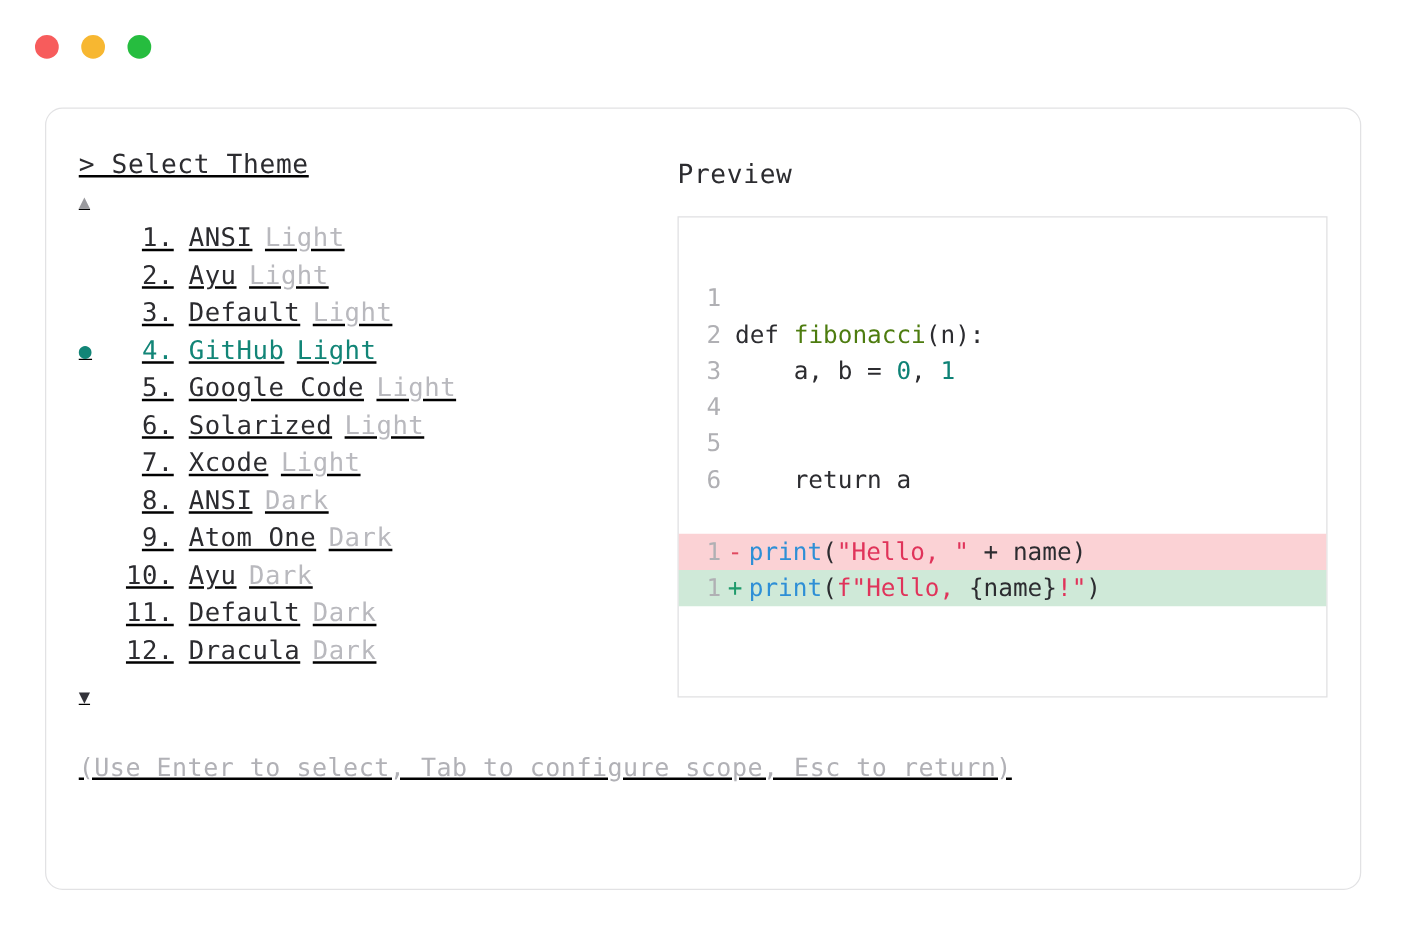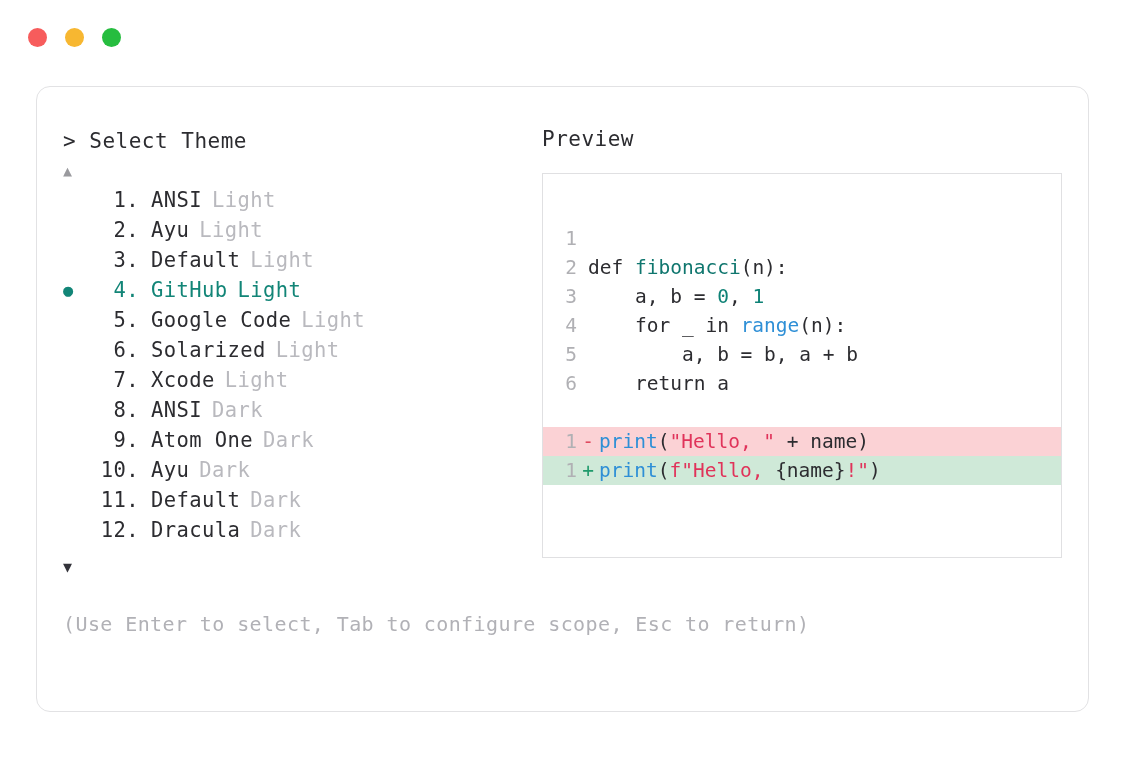--- a/index.html
+++ b/index.html
@@ -43,22 +43,23 @@
     box-sizing: border-box;
     border: 1.5px solid #e2e2e4;
     border-radius: 14px;
     background: #ffffff;
   }
 
   
   #theme-picker {
     position: absolute;
     left: 26px;
-    top: 42px;
+    top: 32px;
     width: 460px;
+    text-decoration: underline;
   }
   #prompt-line {
     font-size: 21px;
     color: #2c2c30;
     letter-spacing: 0.5px;
     white-space: pre;
   }
   .scroll-arrow {
     font-size: 15px;
     line-height: 22px;
@@ -166,21 +167,21 @@
     width: 22px;
     text-align: center;
   }
   .gutter-del { color: #e0495f; }
   .gutter-add { color: #1f9a6b; }
   .spacer-line { height: 29px; }
 
   
   .tok-comment { color: #adadb2; }
   .tok-kw      { color: #2c2c30; text-align: center; }
-  .tok-fn      { color: #0f766e; }
+  .tok-fn      { color: #4d7c0f; }
   .tok-num     { color: #0e8276; }
   .tok-builtin { color: #2e8fd6; }
   .tok-str     { color: #e0335a; }
   .tok-plain   { color: #2c2c30; }
 </style>
 </head>
 <body>
 
 <div id="window-dots">
   <div class="dot dot-red"></div>
@@ -217,22 +218,22 @@
   </div>
 
   <div id="preview-panel">
     <div id="preview-title">Preview</div>
 
     <div id="preview-box">
       <div id="code-block">
           <div class="code-line"><span class="ln">1</span></div>
           <div class="code-line"><span class="ln">2</span><span class="code-text"><span class="tok-kw">def </span><span class="tok-fn">fibonacci</span><span class="tok-plain">(n):</span></span></div>
           <div class="code-line"><span class="ln">3</span><span class="code-text"><span class="tok-plain">    a, b = </span><span class="tok-num">0</span><span class="tok-plain">, </span><span class="tok-num">1</span></span></div>
-          <div class="code-line"><span class="ln">4</span><span class="code-text"><span class="tok-plain">    for _ in </span><span class="tok-builtin">range</span><span class="tok-plain">(n):</span></span></div>
-          <div class="code-line"><span class="ln">5</span><span class="code-text"><span class="tok-plain">        a, b = b, a + b</span></span></div>
+          <div class="code-line"><span class="ln">4</span></div>
+          <div class="code-line"><span class="ln">5</span></div>
           <div class="code-line"><span class="ln">6</span><span class="code-text"><span class="tok-plain">    return a</span></span></div>
           <div class="spacer-line"></div>
           <div class="code-line diff-del"><span class="ln">1</span><span class="gutter gutter-del">-</span><span class="code-text" style="padding-left: 0px;"><span class="tok-builtin">print</span><span class="tok-plain">(</span><span class="tok-str">"Hello, "</span><span class="tok-plain"> + name)</span></span></div>
           <div class="code-line diff-add"><span class="ln">1</span><span class="gutter gutter-add">+</span><span class="code-text" style="padding-left: 0px;"><span class="tok-builtin">print</span><span class="tok-plain">(</span><span class="tok-str">f"Hello, </span><span class="tok-plain">{name}</span><span class="tok-str">!"</span><span class="tok-plain">)</span></span></div>
         </div>
     </div>
   </div>
 
 </div>
 

